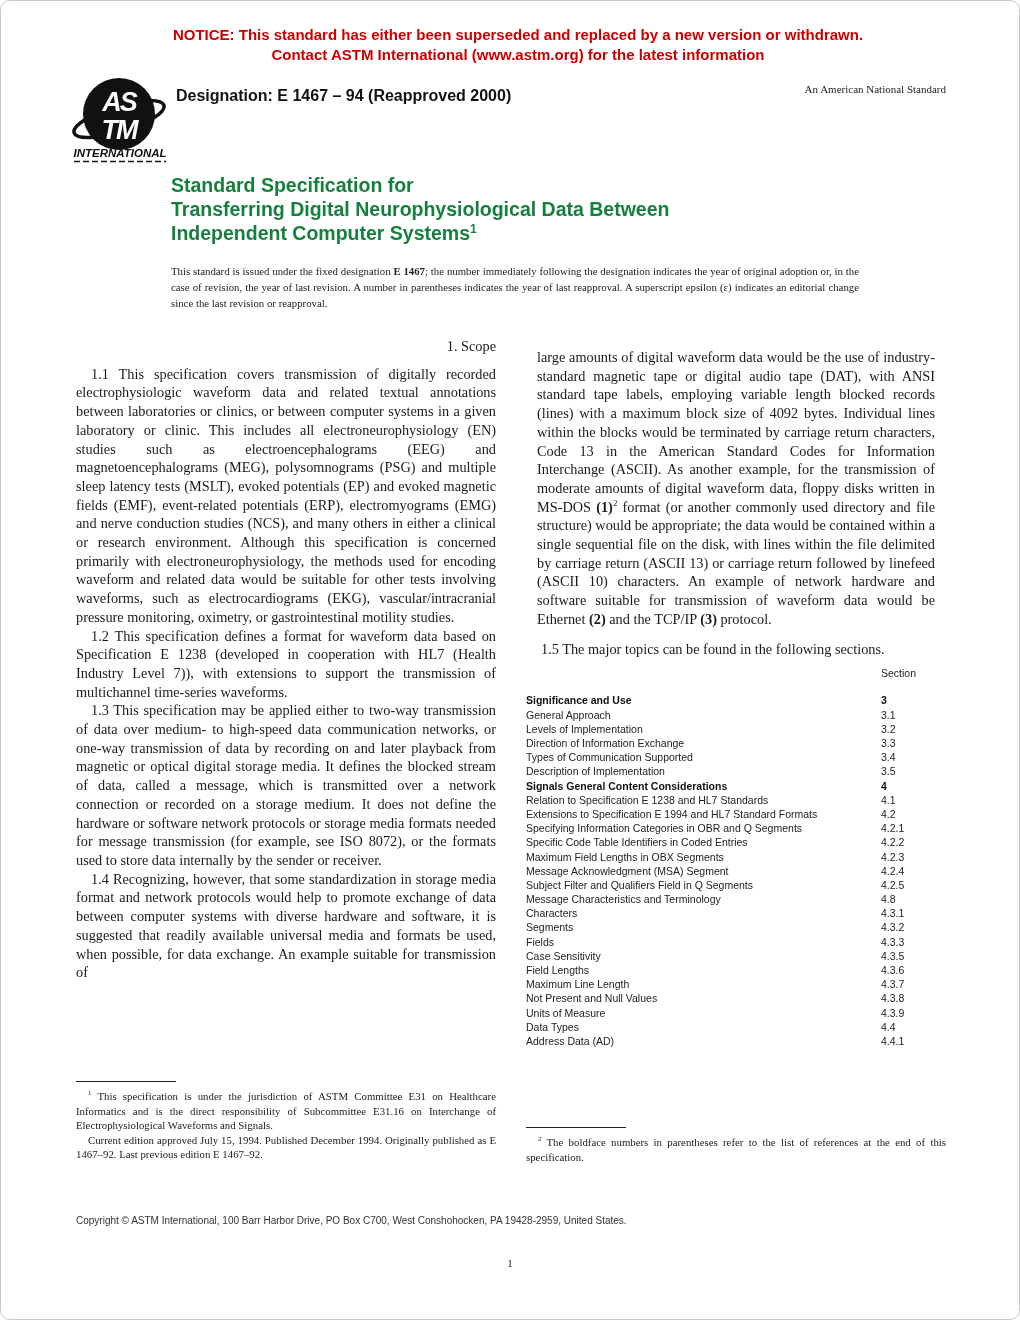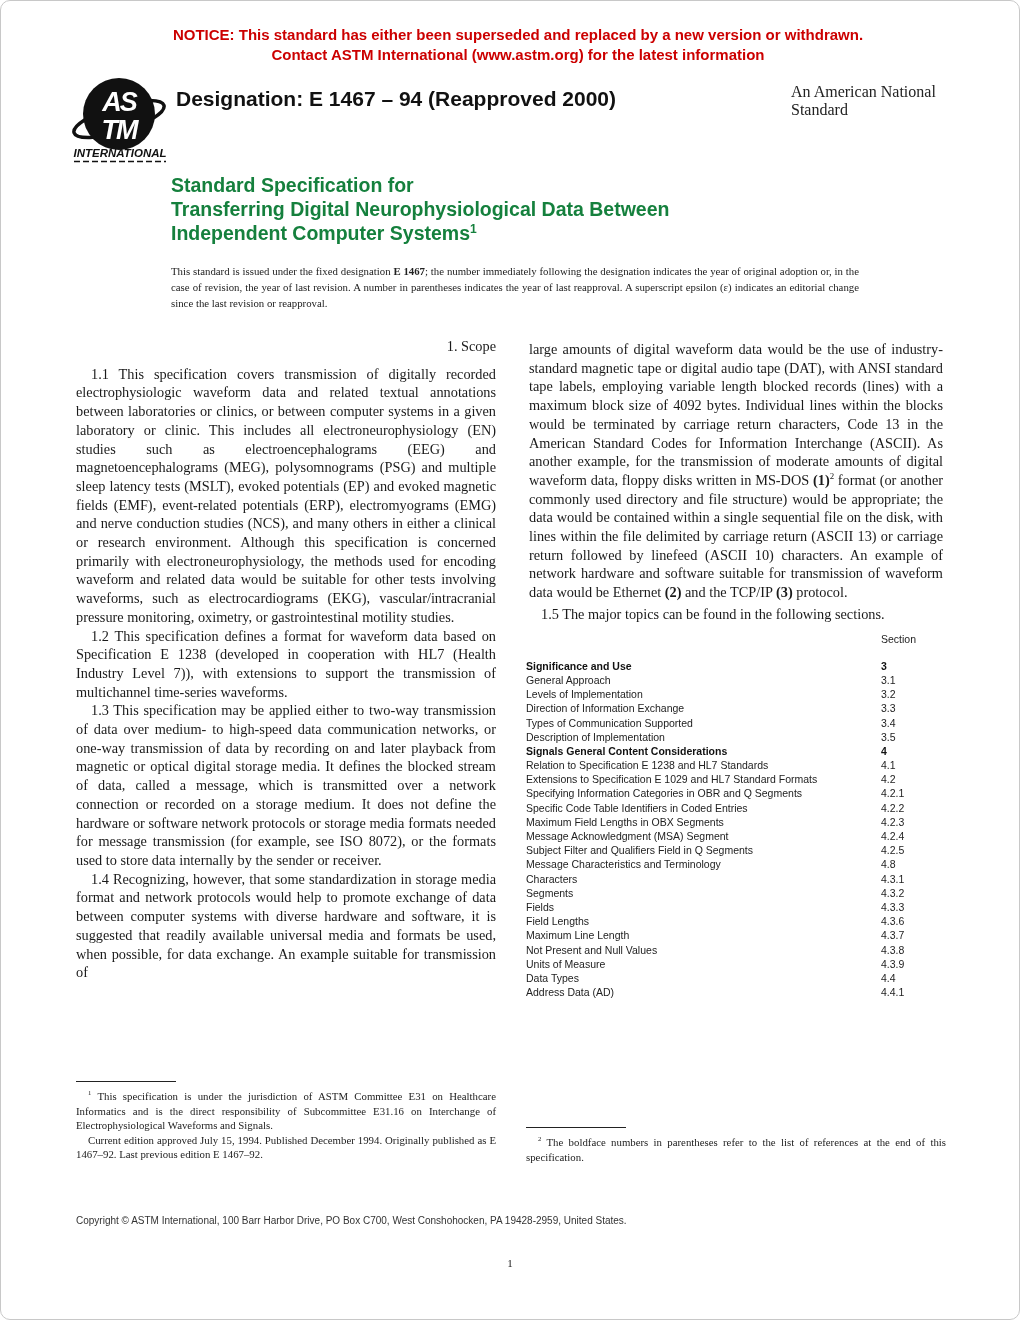--- a/index.html
+++ b/index.html
@@ -9,41 +9,41 @@
     border:1px solid #c8c8c8;border-radius:10px;box-sizing:border-box;
   }
   .notice{
     position:absolute;top:24px;left:8px;width:100%;text-align:center;
     font-family:"Liberation Sans",sans-serif;font-weight:bold;
     font-size:15px;line-height:20px;color:#cc0000;
   }
   .logo{position:absolute;top:72px;left:70px;width:100px;height:90px;}
   .designation{
     position:absolute;top:86px;left:175px;
-    font-family:"Liberation Sans",sans-serif;font-weight:bold;font-size:21px;color:#111;
+    font-family:"Liberation Sans",sans-serif;font-weight:bold;font-size:16px;color:#111;
   }
   .ans-note{
     position:absolute;top:82px;left:790px;width:155px;
-    font-size:16px;color:#222;
+    font-size:11px;color:#222;text-align:right;
   }
   .title-block{
     position:absolute;top:172px;left:170px;width:700px;
     font-family:"Liberation Sans",sans-serif;font-weight:bold;
     font-size:19.5px;line-height:24px;color:#15803d;
   }
   .preamble{
     position:absolute;top:262px;left:170px;width:688px;
     font-size:10.8px;line-height:16px;text-align:justify;color:#222;
   }
   .col{position:absolute;top:336px;width:420px;font-size:14.3px;line-height:18.7px;text-align:justify;}
   .col-left{left:75px;}
   .col-right{left:525px;}
   .sec-heading{font-weight:normal;text-align:right;margin-bottom:9px;}
   .para{text-indent:15px;margin:0;}
-  .para-cont{text-indent:0;margin:3px;}
+  .para-cont{text-indent:0;margin:11px;}
   sup.fnref{font-size:0.62em;vertical-align:super;line-height:0;}
   b.ref{font-weight:bold;}
   .toc-block{margin-top:8px;font-family:"Liberation Sans",sans-serif;font-size:10.5px;line-height:14.2px;text-align:left;}
   .toc-section-header{margin-left:355px;margin-bottom:13px;color:#222;}
   .toc-row{position:relative;height:14.2px;white-space:nowrap;color:#222;}
   .toc-row .toc-num{position:absolute;left:355px;top:0;}
   .toc-bold{font-weight:bold;color:#111;}
   .footnote{
     position:absolute;width:420px;font-size:10.8px;line-height:14.6px;text-align:justify;color:#222;
   }
@@ -142,21 +142,21 @@
       <span class="toc-label">Signals General Content Considerations</span>
       <span class="toc-num">4</span>
     </div>
 
     <div class="toc-row">
       <span class="toc-label">Relation to Specification E 1238 and HL7 Standards</span>
       <span class="toc-num">4.1</span>
     </div>
 
     <div class="toc-row">
-      <span class="toc-label">Extensions to Specification E 1029 and HL7 Standard Formats</span>
+      <span class="toc-label">Extensions to Specification E 1994 and HL7 Standard Formats</span>
       <span class="toc-num">4.2</span>
     </div>
 
     <div class="toc-row">
       <span class="toc-label">Specifying Information Categories in OBR and Q Segments</span>
       <span class="toc-num">4.2.1</span>
     </div>
 
     <div class="toc-row">
       <span class="toc-label">Specific Code Table Identifiers in Coded Entries</span>
@@ -192,20 +192,24 @@
       <span class="toc-label">Segments</span>
       <span class="toc-num">4.3.2</span>
     </div>
 
     <div class="toc-row">
       <span class="toc-label">Fields</span>
       <span class="toc-num">4.3.3</span>
     </div>
 
 
+    <div class="toc-row">
+      <span class="toc-label">Case Sensitivity</span>
+      <span class="toc-num">4.3.5</span>
+    </div>
 
     <div class="toc-row">
       <span class="toc-label">Field Lengths</span>
       <span class="toc-num">4.3.6</span>
     </div>
 
     <div class="toc-row">
       <span class="toc-label">Maximum Line Length</span>
       <span class="toc-num">4.3.7</span>
     </div>

